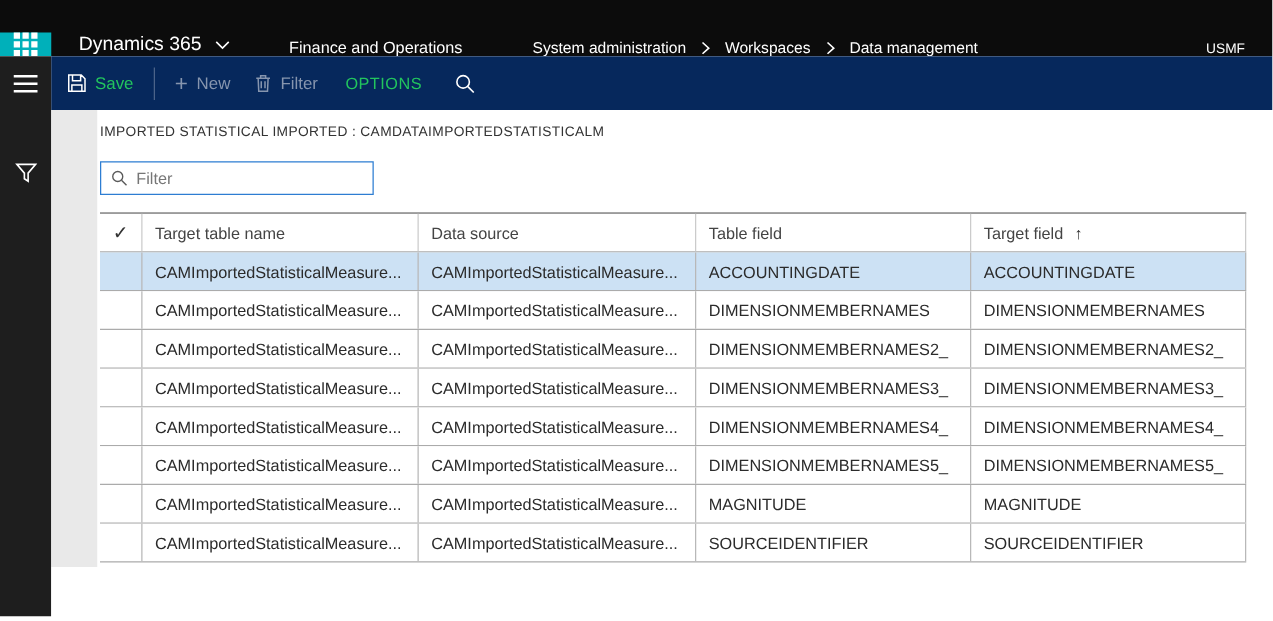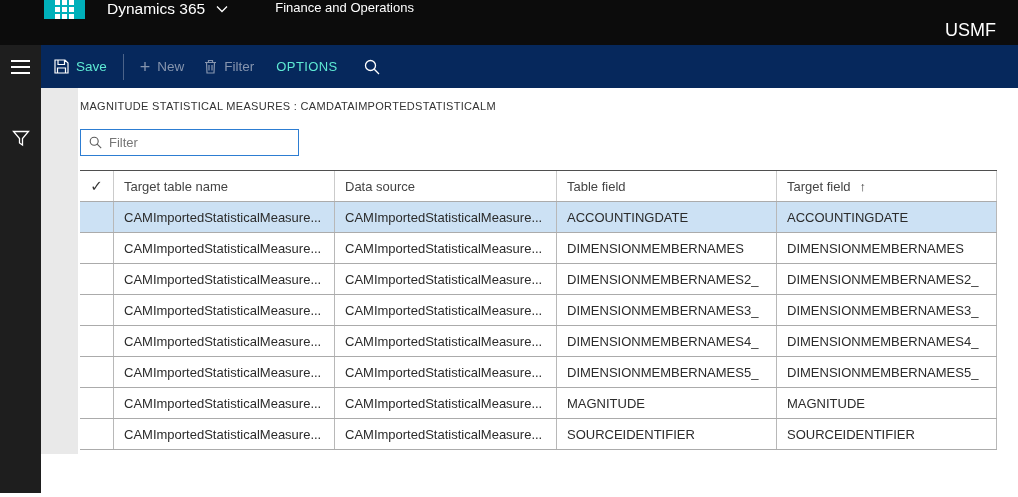--- a/index.html
+++ b/index.html
@@ -8,21 +8,21 @@
     font-family: "Liberation Sans", "DejaVu Sans", sans-serif;
     width: 1018px; height: 497px; overflow: hidden;
   }
   .app {
     position: relative; width: 1018px; height: 497px; background: #fff;
   }
 
   
   .topbar {
     height: 45px; background: var(--topbar-bg, #0c0c0c);
-    display: flex; align-items: flex-start; color: #fff; padding-left: 44px;
+    display: flex; align-items: flex-end; color: #fff;
   }
   .waffle-tile {
     width: 41px; background: var(--accent-teal, #00b0ba);
     display: flex; align-items: center; justify-content: center;
     cursor: pointer; flex: 0 0 auto;
   }
   .waffle-grid { display: grid; grid-template-columns: repeat(3, 5px); grid-template-rows: repeat(3, 5px); gap: 2px; }
   .waffle-grid span { background: #fff; }
   .app-menu {
     display: flex; align-items: center; gap: 11px;
@@ -35,21 +35,21 @@
   }
   .breadcrumb {
     display: flex; align-items: center; gap: 12px;
     padding-left: 33px; font-size: 12.5px;
   }
   .breadcrumb .crumb { cursor: pointer; }
   .bc-sep { display: flex; align-items: center; }
   .topbar-spacer { flex: 1; }
   .company-picker {
     display: flex; align-items: center; padding-right: 22px;
-    font-size: 18px; cursor: pointer; margin-top: 20px;
+    font-size: 11px; cursor: pointer; margin-top: 20px;
   }
 
   
   .body-row { display: flex; height: 452px; background: #fff; }
 
   
   .sidebar { width: 41px; flex: 0 0 auto; background: #fff; }
   .sidebar-inner {
     height: 448px; background: var(--sidebar-bg, #1e1e1e);
     display: flex; flex-direction: column; align-items: center;
@@ -65,21 +65,21 @@
   .content-col { flex: 1; display: flex; flex-direction: column; }
 
   
   .toolbar {
     height: 43px; background: var(--toolbar-bg, #06285c);
     display: flex; align-items: center; padding-left: 13px; color: #fff;
   }
   .tool-btn {
     display: flex; align-items: center; gap: 7px;
     font-size: 13.5px; cursor: pointer; background: none; border: none;
-    color: #5eead4; font-family: inherit; padding: 0;
+    color: #22c55e; font-family: inherit; padding: 0;
   }
   .tool-btn.disabled { color: var(--disabled-toolbar-text, #8695ae); cursor: default; }
   .tool-btn.disabled svg { stroke: var(--disabled-toolbar-text, #8695ae); }
   .plus-glyph { font-size: 18px; font-weight: 300; line-height: 1; }
   .toolbar-sep { width: 1px; height: 26px; background: rgba(255,255,255,0.28); margin: 0 16px; }
   .gap-md { margin-left: 20px; }
   .options-btn { letter-spacing: 0.4px; font-size: 13px; margin-left: 22px; }
   .search-btn { margin-left: 26px; cursor: pointer; display: flex; align-items: center; background: none; border: none; padding: 0; }
 
   
@@ -150,20 +150,35 @@
         <svg width="12" height="8" viewBox="0 0 12 8">
             <path d="M1 1.5 L6 6.5 L11 1.5" fill="none" stroke="#fff" stroke-width="1.3"></path>
           </svg>
       </span>
     </div>
     <div class="tb-divider"></div>
     <div class="product-name">
       <span>Finance and Operations</span>
     </div>
     <div class="tb-divider"></div>
+    <div class="breadcrumb">
+      <span class="crumb">System administration</span>
+      <span class="bc-sep">
+        <svg width="7" height="11" viewBox="0 0 7 11">
+            <path d="M1 1 L6 5.5 L1 10" fill="none" stroke="#fff" stroke-width="1.3"></path>
+          </svg>
+      </span>
+      <span class="crumb">Workspaces</span>
+      <span class="bc-sep">
+        <svg width="7" height="11" viewBox="0 0 7 11">
+            <path d="M1 1 L6 5.5 L1 10" fill="none" stroke="#fff" stroke-width="1.3"></path>
+          </svg>
+      </span>
+      <span class="crumb">Data management</span>
+    </div>
     <div class="topbar-spacer"></div>
     <div class="company-picker">
       <span>USMF</span>
     </div>
   </div>
 
   <div class="body-row">
 
     <div class="sidebar">
       <div class="sidebar-inner">
@@ -216,21 +231,21 @@
                 <path d="M10.3 10.3 L15 15" stroke="#fff" stroke-width="1.3"></path>
               </svg>
           </span>
         </button>
       </div>
 
       <div class="content-row">
         <div class="gutter"></div>
         <div class="main">
 
-          <div class="page-caption">MAGNITUDE STATISTICAL MEASURES : CAMDATAIMPORTEDSTATISTICALM</div>
+          <div class="page-caption">IMPORTED STATISTICAL IMPORTED : CAMDATAIMPORTEDSTATISTICALM</div>
 
           <div class="filter-box">
             <span>
               <svg width="13" height="13" viewBox="0 0 13 13">
                   <circle cx="5.2" cy="5.2" r="4" fill="none" stroke="#5a5a5a" stroke-width="1.1"></circle>
                   <path d="M8.2 8.2 L12.2 12.2" stroke="#5a5a5a" stroke-width="1.1"></path>
                 </svg>
             </span>
             <input type="text" placeholder="Filter" style="">
           </div>

